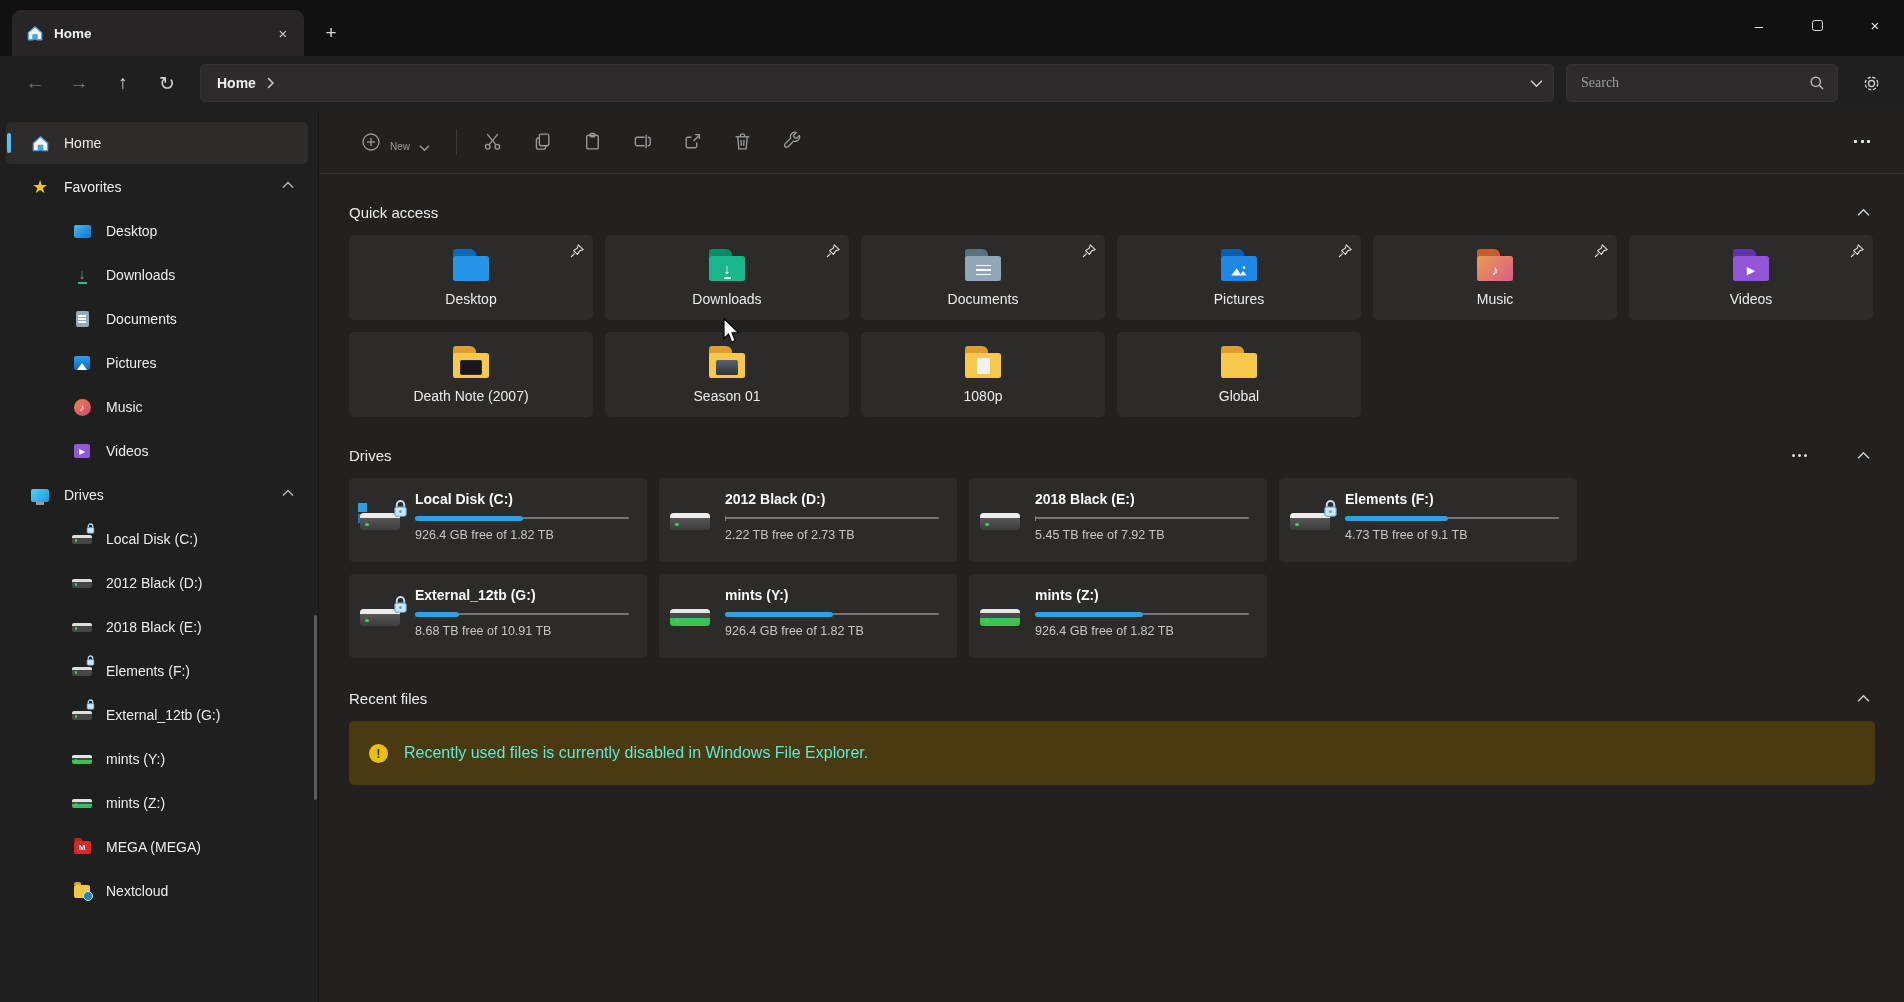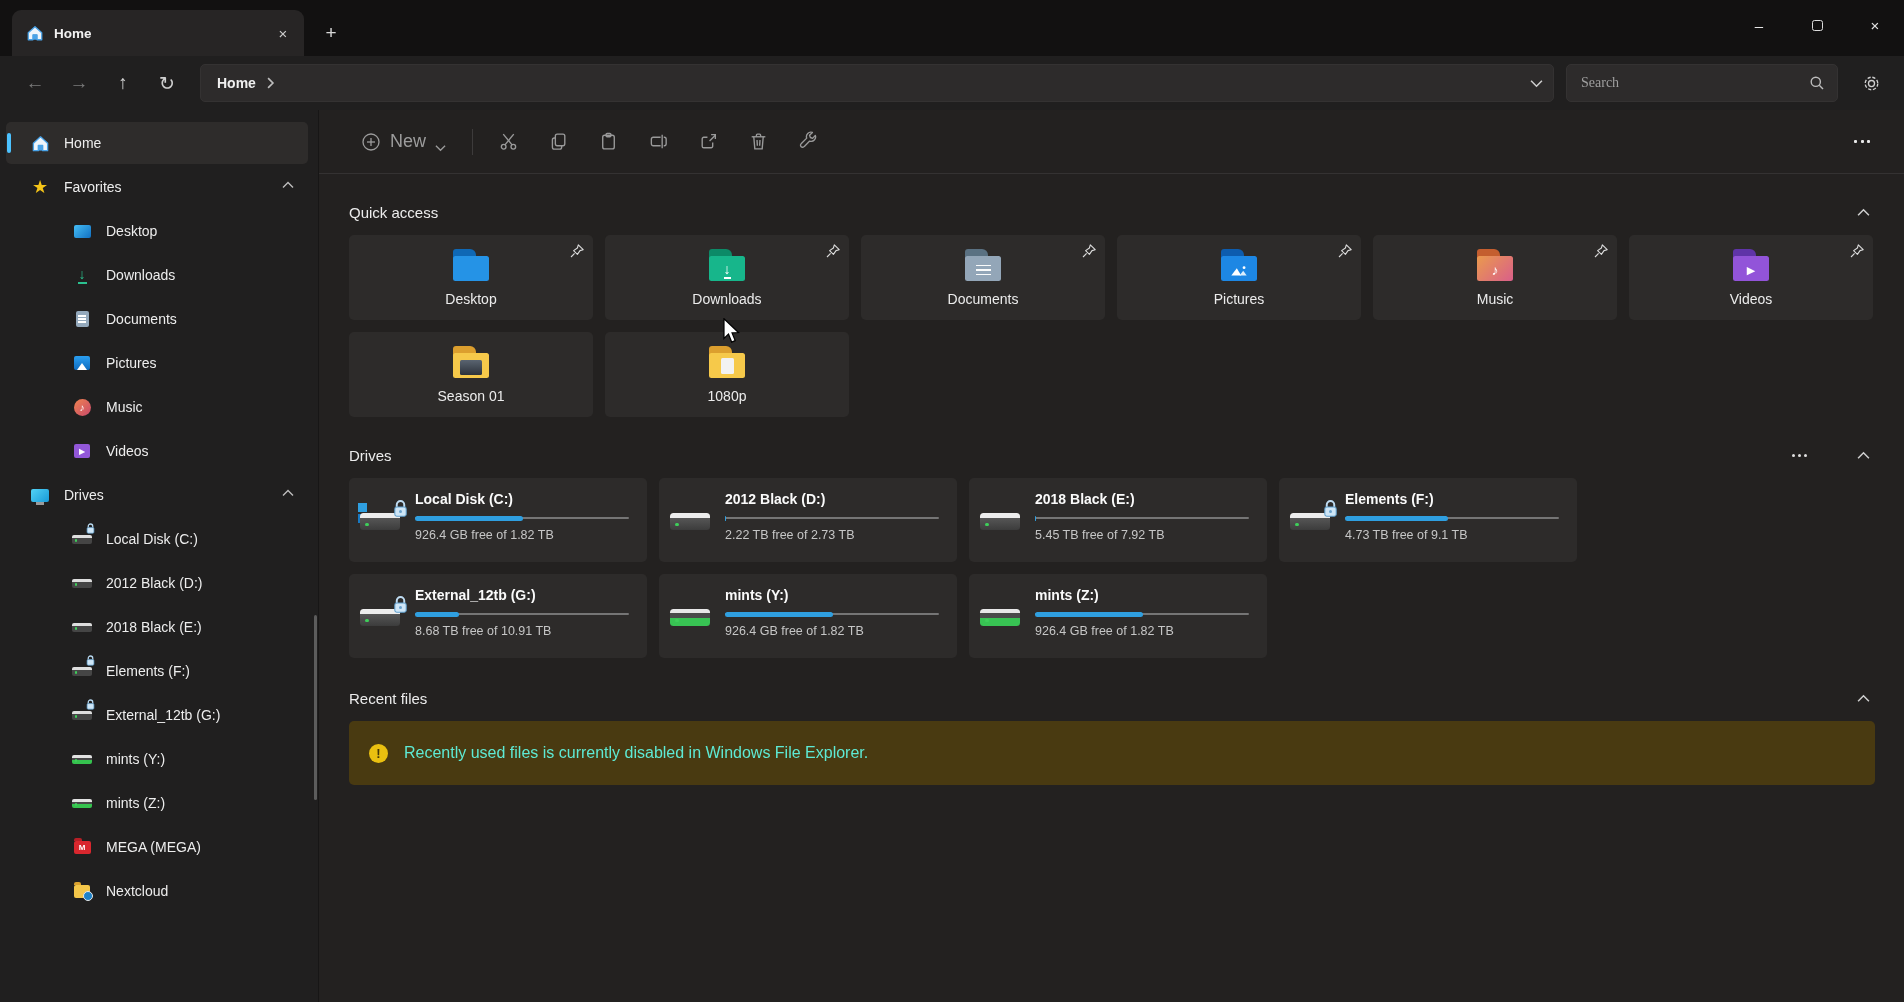--- a/index.html
+++ b/index.html
@@ -94,21 +94,21 @@
   .ic-nextcloud { width:16px; height:13px; border-radius:2px; background:#f3c64a; position:relative; }
   .ic-nextcloud::before { content:""; position:absolute; top:-2.5px; left:0; width:7px; height:3px; background:#daa22f; border-radius:2px 2px 0 0; }
   .ic-nextcloud::after { content:""; position:absolute; right:-3px; bottom:-3px; width:8px; height:8px; border-radius:50%;
     background:#1e82c8; border:1.5px solid #e8e8e8; }
 
   .sb-track { position:absolute; right:1px; top:390px; width:4px; height:300px; }
   .sb-thumb { position:absolute; right:0; top:115px; width:3.5px; height:185px; border-radius:2px; background:#5c5c5c; }
 
   
   .toolbar { height:64px; display:flex; align-items:center; padding:0 26px 0 30px; border-bottom:1px solid #343232; flex:none; }
-  .tb-new { display:flex; align-items:flex-end; gap:9px; padding:8px 12px; border-radius:5px; color:#9c9c9c; font-size:18px; }
+  .tb-new { display:flex; align-items:flex-end; gap:9px; padding:8px 12px; border-radius:5px; color:#9c9c9c; font-size:10px; }
   .tb-sep { width:1px; height:26px; background:#3d3b3b; margin:0 14px; }
   .tb-btn { width:42px; height:38px; border-radius:5px; display:flex; align-items:center; justify-content:center; margin-right:8px; }
   .tb-spacer { flex:1; }
   .tb-more { display:flex; gap:3.5px; padding:10px 8px; border-radius:5px; }
   .tb-more i { width:3px; height:3px; border-radius:1px; background:#e8e8e8; display:block; }
 
   
   .scrollview { flex:1; padding:8px 24px 16px 30px; overflow:hidden; }
   .sec-head { display:flex; align-items:center; margin:22px 4px 14px 0; }
   .sec-title { font-size:15px; color:#ececec; flex:1; }
@@ -584,32 +584,44 @@
                 <span class="emblem">
                   <span class="em-play">▶</span>
                 </span>
               </span>
             <span class="qa-label">Videos</span>
           </div>
 
           <div class="qa-tile">
             <span class="qfolder f-yellow">
                 <span class="emblem">
+                  <span class="em-thumb-dark"></span>
+                </span>
+              </span>
+            <span class="qa-label">Death Note (2007)</span>
+          </div>
+          <div class="qa-tile">
+            <span class="qfolder f-yellow">
+                <span class="emblem">
                   <span class="em-thumb-gray"></span>
                 </span>
               </span>
             <span class="qa-label">Season 01</span>
           </div>
           <div class="qa-tile">
             <span class="qfolder f-yellow">
                 <span class="emblem">
                   <span class="em-paper"></span>
                 </span>
               </span>
             <span class="qa-label">1080p</span>
+          </div>
+          <div class="qa-tile">
+            <span class="qfolder f-yellow"></span>
+            <span class="qa-label">Global</span>
           </div>
         </div>
 
         <div class="sec-head" style="margin-top:30px;">
           <span class="sec-title">Drives</span>
           <span class="sec-dots">
               <i></i>
               <i></i>
               <i></i>
             </span>

